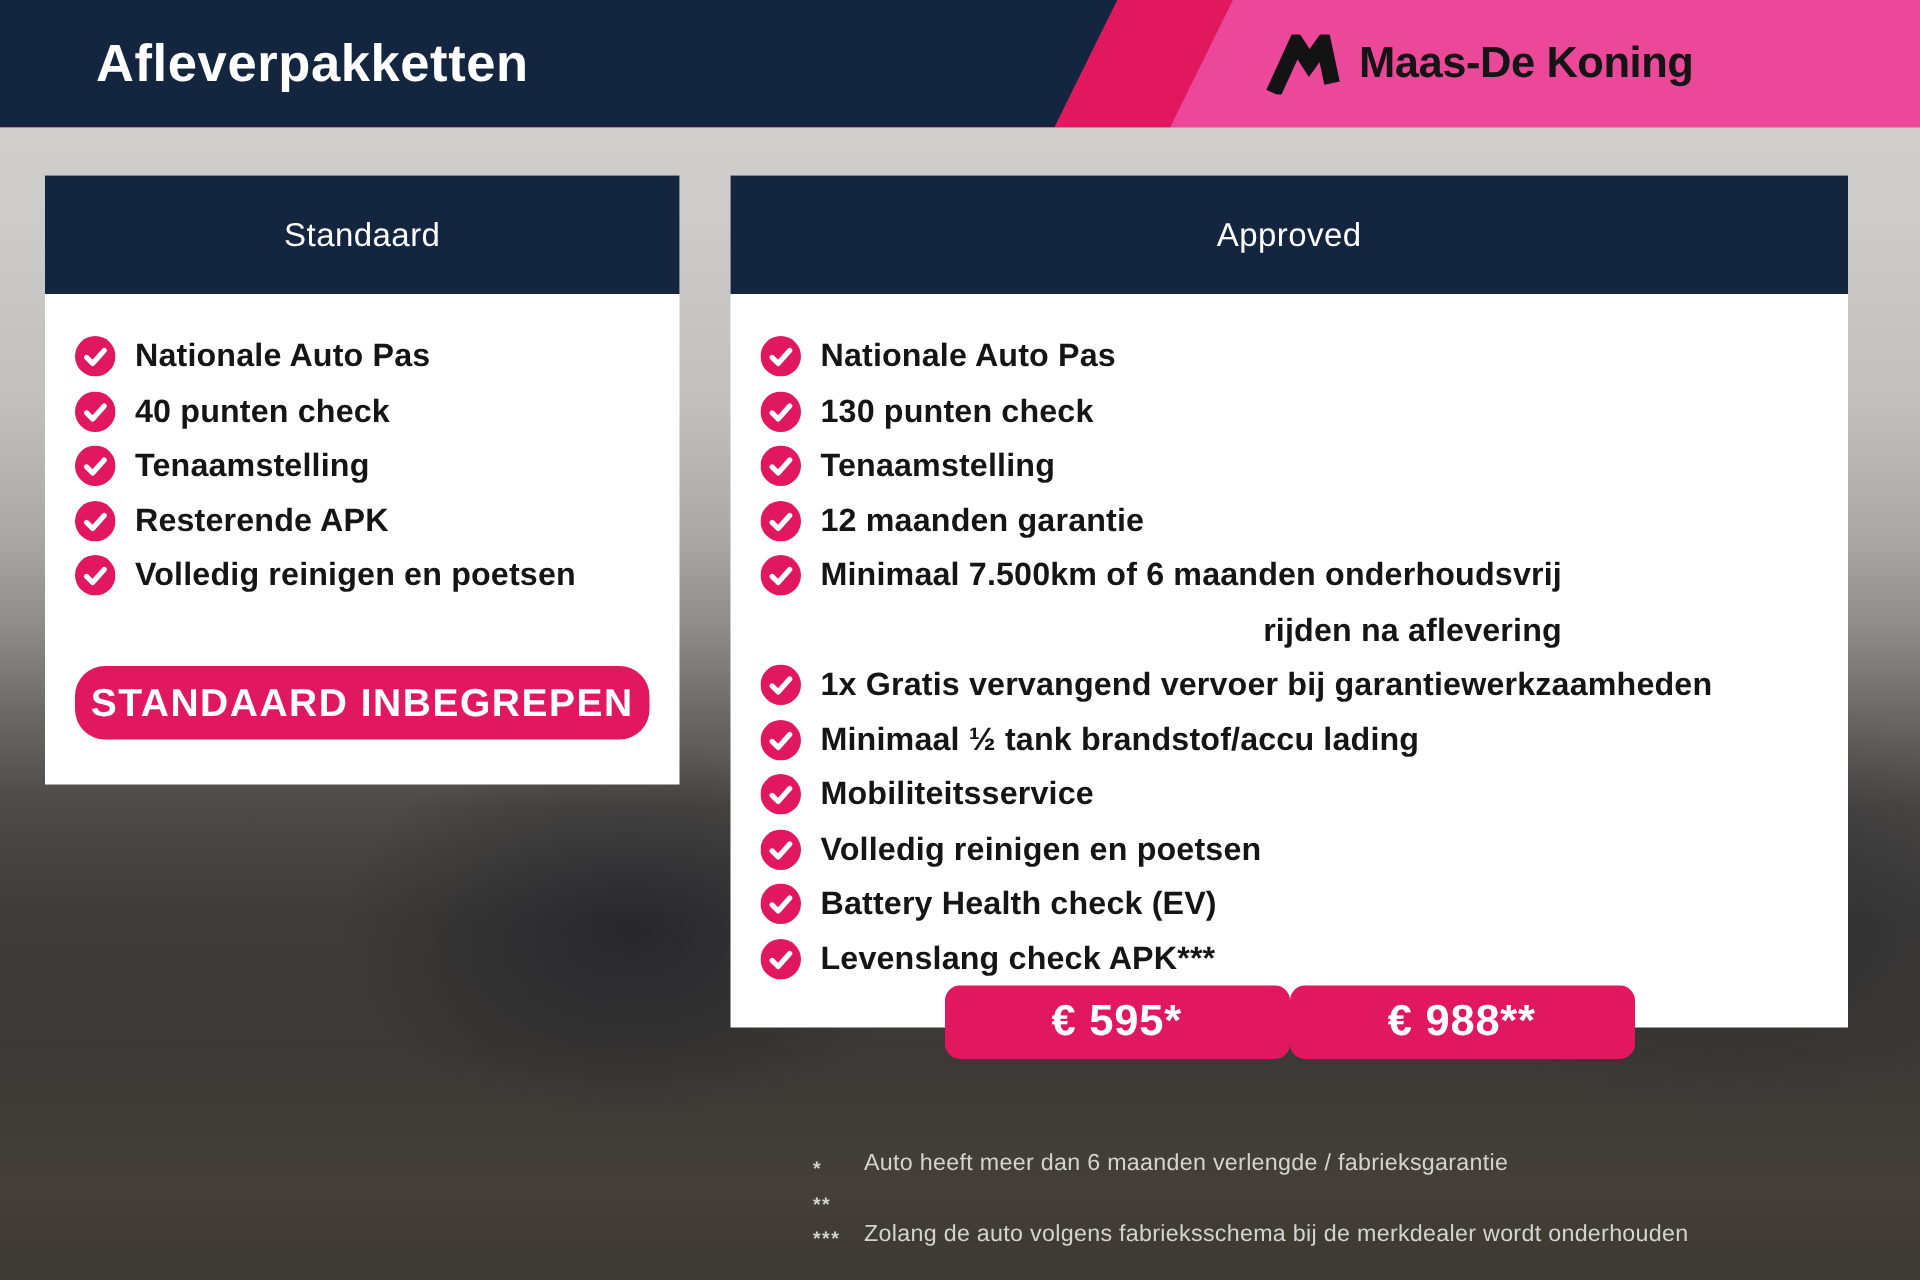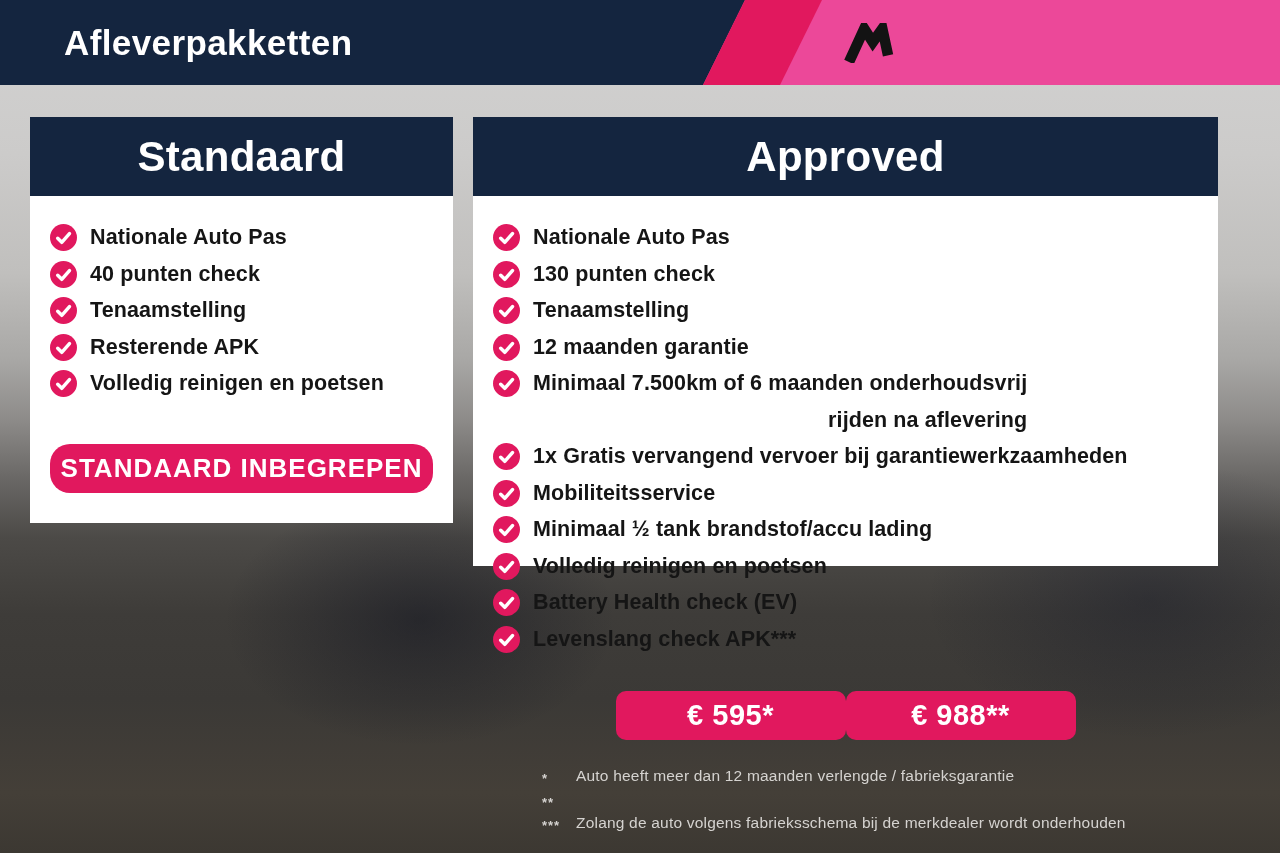--- a/index.html
+++ b/index.html
@@ -36,41 +36,41 @@
     display:flex;align-items:center;
     color:#fff;font-size:35px;font-weight:800;letter-spacing:.4px;
   }
   .brand{position:absolute;left:843px;top:0;height:85px;display:flex;align-items:center;gap:11px;}
   .m-icon{width:52px;height:40px;display:block;}
   .m-icon polyline{fill:none;stroke:#131313;stroke-width:11;stroke-linecap:butt;stroke-linejoin:miter;stroke-miterlimit:3;}
   .brand-name{font-size:29px;font-weight:800;color:#151515;letter-spacing:-.3px;}
   
   .card{position:absolute;background:#ffffff;}
   #card-standaard{left:30px;top:117px;width:423px;height:406px;}
-  #card-approved{left:473px;top:117px;width:745px;height:449px;}
+  #card-approved{left:487px;top:117px;width:745px;height:568px;}
   .card-head{
     height:79px;background:var(--navy);color:#fff;
     display:flex;align-items:center;justify-content:center;
-    font-size:42px;font-weight:700;letter-spacing:.3px;
+    font-size:22px;font-weight:400;letter-spacing:.3px;
   }
   .items{list-style:none;margin:0;padding:23px 14px 0 20px;}
   .item{display:flex;align-items:flex-start;}
   .check{flex:0 0 27px;width:27px;height:27px;margin:5px 13px 0 0;}
   .check-bg{fill:var(--pink);}
   .check-mark{fill:none;stroke:#fff;stroke-width:3.6;stroke-linecap:round;stroke-linejoin:round;}
   .item-label{
     font-size:21.5px;font-weight:800;color:#151515;
     line-height:36.5px;white-space:pre-line;letter-spacing:.1px;text-align:right;
   }
   .action-btn{
     display:block;margin:42px auto 0;width:383px;height:49px;
     background:var(--pink);color:#fff;border:none;border-radius:20px;
     font-family:inherit;font-size:26px;font-weight:800;letter-spacing:1px;cursor:pointer;
   }
-  .price-row{display:flex;justify-content:center;margin-top:34px;}
+  .price-row{display:flex;justify-content:center;}
   .price-btn{
     width:230px;height:49px;background:var(--pink);color:#fff;border:none;border-radius:10px;
     font-family:inherit;font-size:29px;font-weight:800;letter-spacing:.5px;cursor:pointer;
   }
   
   .footnotes{position:absolute;left:542px;top:766px;}
   .footnote{display:flex;line-height:20.5px;}
   .fn-marker{flex:0 0 34px;font-size:13px;font-weight:bold;color:#d5d3d0;letter-spacing:1px;padding-top:3px;}
   .fn-text{font-size:15.5px;color:#d5d3d0;letter-spacing:.2px;}
 </style>
@@ -81,20 +81,21 @@
   <div class="bg"></div>
 
   <header class="banner">
     <div class="navy-panel"></div>
     <div class="pink-stripe"></div>
     <h1 class="page-title">Afleverpakketten</h1>
     <div class="brand">
       <svg class="m-icon" viewBox="0 0 52 42" aria-hidden="true">
         <polyline points="5,41 21,6 30,20 40,6 46,34"></polyline>
       </svg>
+      <span class="brand-name">Maas-De Koning</span>
     </div>
   </header>
 
   <section class="card" id="card-standaard">
     <div class="card-head">Standaard</div>
     <ul class="items">
 
         <li class="item">
           <svg class="check" viewBox="0 0 28 28" aria-hidden="true">
             <circle class="check-bg" cx="14" cy="14" r="14"></circle>
@@ -189,29 +190,29 @@
             <path class="check-mark" d="M8 14.8l4.2 4.2 8-9"></path>
           </svg>
           <span class="item-label">1x Gratis vervangend vervoer bij garantiewerkzaamheden</span>
         </li>
 
         <li class="item">
           <svg class="check" viewBox="0 0 28 28" aria-hidden="true">
             <circle class="check-bg" cx="14" cy="14" r="14"></circle>
             <path class="check-mark" d="M8 14.8l4.2 4.2 8-9"></path>
           </svg>
+          <span class="item-label">Minimaal ½ tank brandstof/accu lading</span>
+        </li>
+
+        <li class="item">
+          <svg class="check" viewBox="0 0 28 28" aria-hidden="true">
+            <circle class="check-bg" cx="14" cy="14" r="14"></circle>
+            <path class="check-mark" d="M8 14.8l4.2 4.2 8-9"></path>
+          </svg>
           <span class="item-label">Mobiliteitsservice</span>
-        </li>
-
-        <li class="item">
-          <svg class="check" viewBox="0 0 28 28" aria-hidden="true">
-            <circle class="check-bg" cx="14" cy="14" r="14"></circle>
-            <path class="check-mark" d="M8 14.8l4.2 4.2 8-9"></path>
-          </svg>
-          <span class="item-label">Minimaal ½ tank brandstof/accu lading</span>
         </li>
 
         <li class="item">
           <svg class="check" viewBox="0 0 28 28" aria-hidden="true">
             <circle class="check-bg" cx="14" cy="14" r="14"></circle>
             <path class="check-mark" d="M8 14.8l4.2 4.2 8-9"></path>
           </svg>
           <span class="item-label">Volledig reinigen en poetsen</span>
         </li>
 
@@ -234,21 +235,21 @@
     <div class="price-row">
       <button class="price-btn">€ 595*</button>
       <button class="price-btn">€ 988**</button>
     </div>
   </section>
 
   <div class="footnotes">
 
       <div class="footnote">
         <span class="fn-marker">*</span>
-        <span class="fn-text">Auto heeft meer dan 12 maanden verlengde / fabrieksgarantie</span>
+        <span class="fn-text">Auto heeft meer dan 6 maanden verlengde / fabrieksgarantie</span>
       </div>
 
       <div class="footnote">
         <span class="fn-marker">**</span>
       </div>
 
       <div class="footnote">
         <span class="fn-marker">***</span>
         <span class="fn-text">Zolang de auto volgens fabrieksschema bij de merkdealer wordt onderhouden</span>
       </div>

